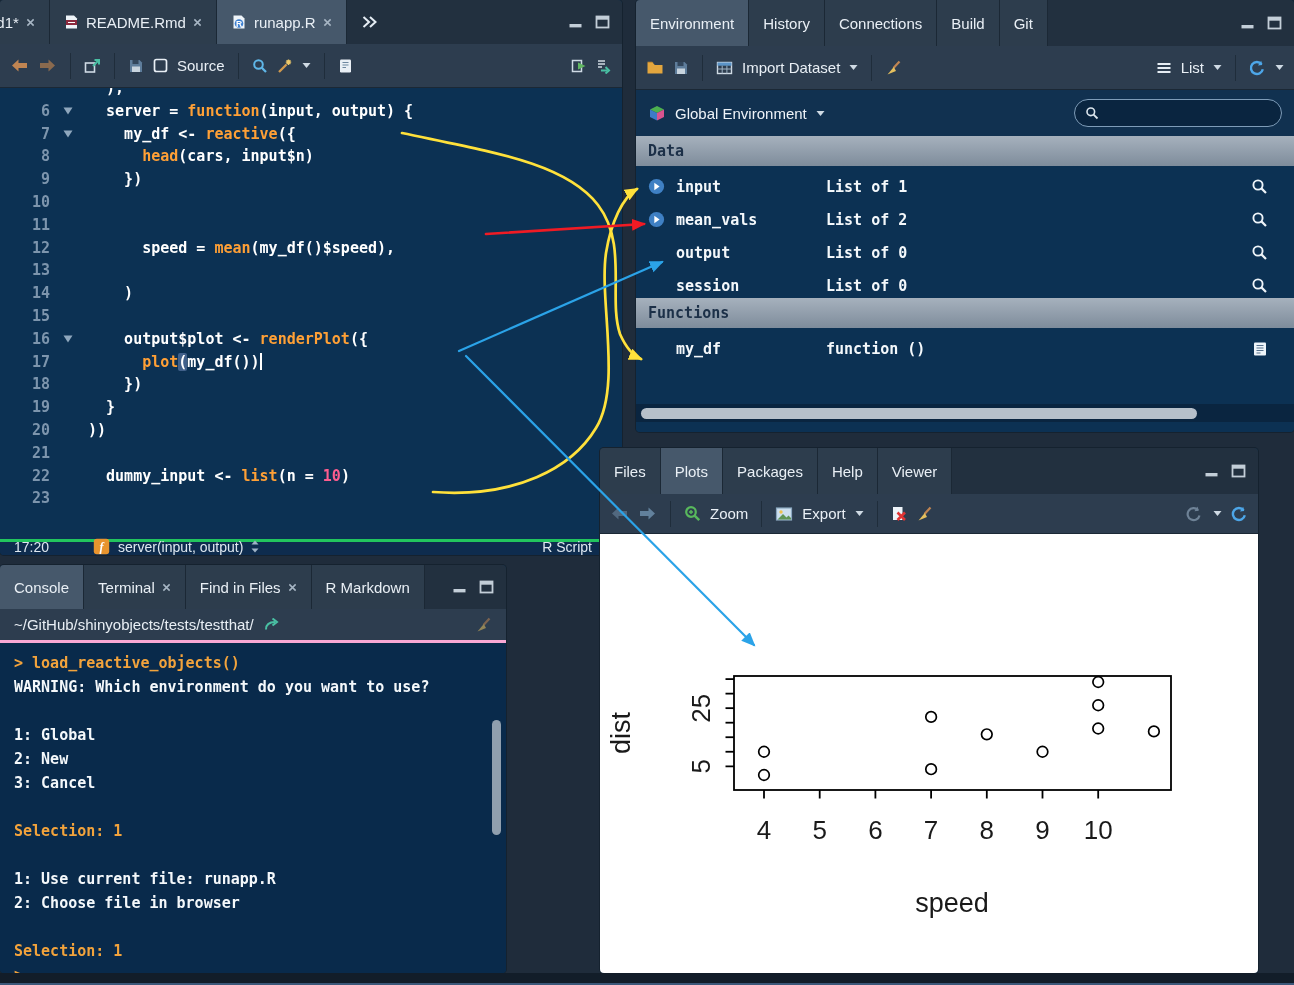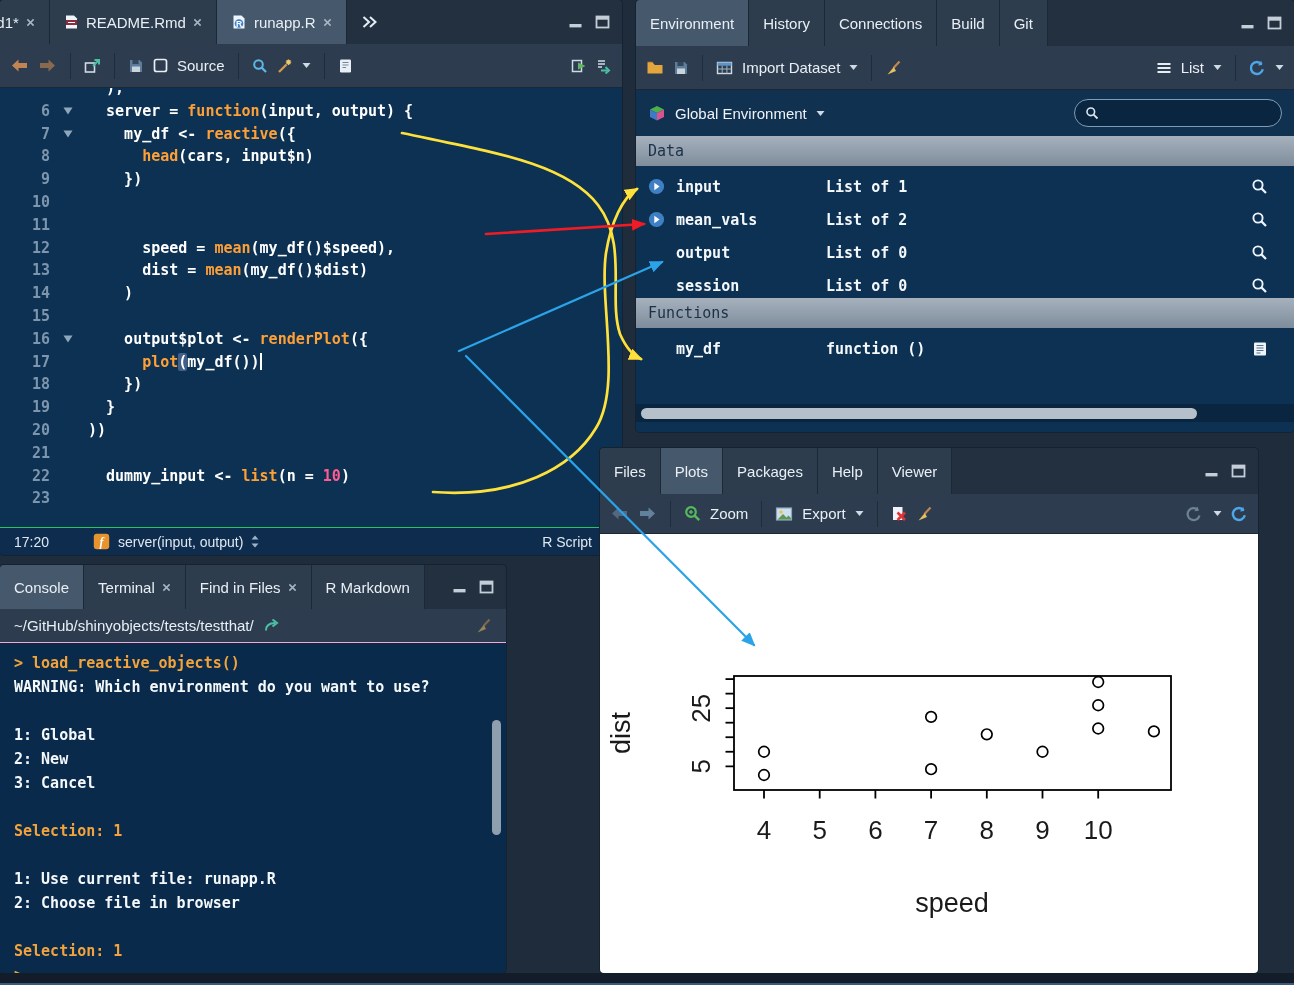--- a/index.html
+++ b/index.html
@@ -35,36 +35,36 @@
   .code{position:absolute;top:88px;left:0;right:0;bottom:32px;background:#0c3153;font-family:"DejaVu Sans Mono",monospace;font-size:15px;font-weight:bold;overflow:hidden}
   .code-line{display:flex;height:22.8px;line-height:22.8px;white-space:pre}
   .code-line.clip{margin-top:-11px}
   .ln{width:56px;text-align:right;padding-right:6px;color:#7d95ad;flex:none}
   .fold{width:24px;flex:none;display:flex;align-items:center;justify-content:center}
   .src{padding-left:8px}
   .tk-w{color:#ffffff}.tk-k{color:#ffa036}.tk-n{color:#ff5d8f}
   .tk-hl{color:#fff;background:#40608a;border-radius:2px}
   .cursor{display:inline-block;width:2px;height:17px;background:#fff;vertical-align:-3px}
 
-  .statusbar{position:absolute;left:0;right:0;bottom:0;height:28px;background:#0e2c4e;border-top:1px solid #22c55e;display:flex;align-items:center;color:#dfe8f0;font-size:14px;padding:0 14px;gap:8px}
+  .statusbar{position:absolute;left:0;right:0;bottom:0;height:16px;background:#0e2c4e;border-top:3px solid #22c55e;display:flex;align-items:flex-end;color:#dfe8f0;font-size:14px;padding:0 14px;gap:8px}
   .scope{display:flex;align-items:center;gap:8px;margin-left:36px}
   .ftype{margin-left:auto;display:flex;align-items:center;gap:8px}
 
-  .pathbar{position:absolute;top:44px;left:0;right:0;height:34px;background:#2d3d4f;border-bottom:1px solid #f9a8d4;display:flex;align-items:center;padding:0 14px;color:#e9eff5;font-size:15px;gap:10px}
+  .pathbar{position:absolute;top:44px;left:0;right:0;height:34px;background:#2d3d4f;border-bottom:3px solid #f9a8d4;display:flex;align-items:center;padding:0 14px;color:#e9eff5;font-size:15px;gap:10px}
   .console-out{position:absolute;top:78px;left:0;right:0;bottom:0;background:#092a4b;font-family:"DejaVu Sans Mono",monospace;font-size:15px;font-weight:bold;padding:8px 0 0 14px;overflow:hidden}
   .console-line{height:24px;line-height:24px;white-space:pre}
   .cl-out{color:#f4f8fb}.cl-prompt{color:#f2a33c}
   .vscroll{position:absolute;right:5px;top:155px;width:9px;height:115px;border-radius:5px;background:#a8b4bf;opacity:.85}
 
   .env-body{position:absolute;top:90px;left:0;right:0;bottom:0;background:#0c3153}
   .selector-row{position:absolute;top:0;left:0;right:0;height:46px;display:flex;align-items:center;padding:0 12px;gap:9px;color:#eef3f8;font-size:15px;background:#113150}
   .search-box{margin-left:auto;width:208px;height:28px;border-radius:14px;background:#0a2540;border:1px solid #7e9cb8;display:flex;align-items:center;padding:0 10px;gap:6px}
   .search-box input{flex:1;min-width:0;background:transparent;border:none;outline:none;color:#eef3f8;font-size:14px;font-family:"Liberation Sans",sans-serif}
   .env-sections{position:absolute;top:46px;left:0;right:0;bottom:0}
-  .env-header{height:30px;line-height:30px;background:linear-gradient(#a6b1bd,#7e8c9b);color:#1c3048;font-family:"DejaVu Sans Mono",monospace;font-weight:normal;font-size:15px;padding:0 12px}
+  .env-header{height:30px;line-height:30px;background:linear-gradient(#a6b1bd,#7e8c9b);color:#1c3048;font-family:"DejaVu Sans Mono",monospace;font-weight:bold;font-size:15px;padding:0 12px}
   .env-row{height:33px;display:flex;align-items:center;padding:8px 26px 0 12px;font-family:"DejaVu Sans Mono",monospace;font-weight:bold;font-size:15px;color:#f4f8fb}
   .env-expander{width:28px;flex:none;display:flex;align-items:center}
   .env-name{width:150px;flex:none}
   .env-value{flex:1}
   .env-action{width:24px;display:flex;justify-content:flex-end}
   .hscroll-track{position:absolute;left:0;right:0;bottom:10px;height:18px;background:#0a2540}
   .hscroll{position:absolute;left:5px;bottom:13px;height:11px;width:556px;background:#b6c0ca;border-radius:6px}
 
   .plot-body{position:absolute;top:86px;left:0;right:0;bottom:0;background:#fff}
   #chart{width:100%;height:100%;display:block}
@@ -218,21 +218,21 @@
               <path d="M0.5 0.5 H9.5 L5 7.5 Z" fill="#8fa7bd"></path>
             </svg></span><span class="src"><span class="tk-w">  server = </span><span class="tk-k">function</span><span class="tk-w">(input, output) {</span></span></div>
         <div class="code-line"><span class="ln">7</span><span class="fold"><svg width="10" height="8" viewBox="0 0 10 8">
               <path d="M0.5 0.5 H9.5 L5 7.5 Z" fill="#8fa7bd"></path>
             </svg></span><span class="src"><span class="tk-w">    my_df &lt;- </span><span class="tk-k">reactive</span><span class="tk-w">({</span></span></div>
         <div class="code-line"><span class="ln">8</span><span class="fold"></span><span class="src"><span class="tk-w">      </span><span class="tk-k">head</span><span class="tk-w">(cars, input$n)</span></span></div>
         <div class="code-line"><span class="ln">9</span><span class="fold"></span><span class="src"><span class="tk-w">    })</span></span></div>
         <div class="code-line"><span class="ln">10</span><span class="fold"></span><span class="src"></span></div>
         <div class="code-line"><span class="ln">11</span><span class="fold"></span></div>
         <div class="code-line"><span class="ln">12</span><span class="fold"></span><span class="src"><span class="tk-w">      speed = </span><span class="tk-k">mean</span><span class="tk-w">(my_df()$speed),</span></span></div>
-        <div class="code-line"><span class="ln">13</span><span class="fold"></span><span class="src"><span class="tk-w">      dist = </span><span class="tk-k">mean</span><span class="tk-w">(my_df()$dist)</span></span></div>
+        <div class="code-line"><span class="ln">13</span><span class="fold"></span></div>
         <div class="code-line"><span class="ln">14</span><span class="fold"></span><span class="src"><span class="tk-w">    )</span></span></div>
         <div class="code-line"><span class="ln">15</span><span class="fold"></span><span class="src"></span></div>
         <div class="code-line"><span class="ln">16</span><span class="fold"><svg width="10" height="8" viewBox="0 0 10 8">
               <path d="M0.5 0.5 H9.5 L5 7.5 Z" fill="#8fa7bd"></path>
             </svg></span><span class="src"><span class="tk-w">    output$plot &lt;- </span><span class="tk-k">renderPlot</span><span class="tk-w">({</span></span></div>
         <div class="code-line"><span class="ln">17</span><span class="fold"></span><span class="src"><span class="tk-w">      </span><span class="tk-k">plot</span><span class="tk-hl">(</span><span class="tk-w">my_df())</span><span class="cursor"></span></span></div>
         <div class="code-line"><span class="ln">18</span><span class="fold"></span><span class="src"><span class="tk-w">    })</span></span></div>
         <div class="code-line"><span class="ln">19</span><span class="fold"></span><span class="src"><span class="tk-w">  }</span></span></div>
         <div class="code-line"><span class="ln">20</span><span class="fold"></span><span class="src"><span class="tk-w">))</span></span></div>
         <div class="code-line"><span class="ln">21</span><span class="fold"></span><span class="src"></span></div>

